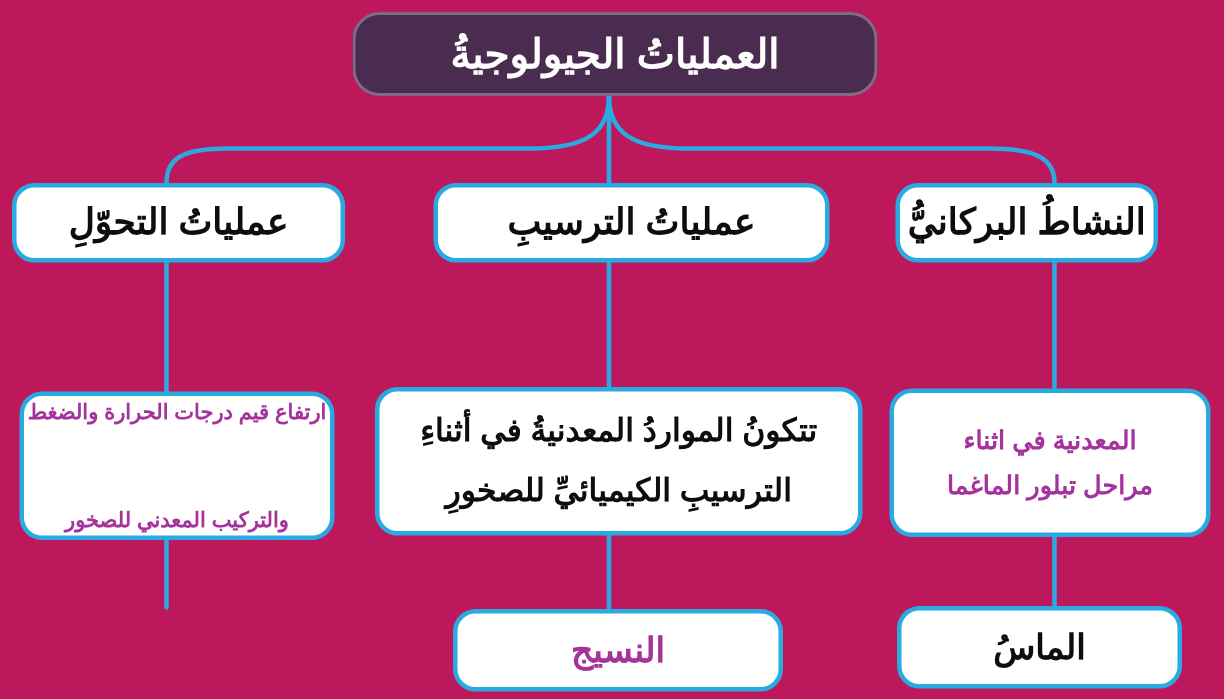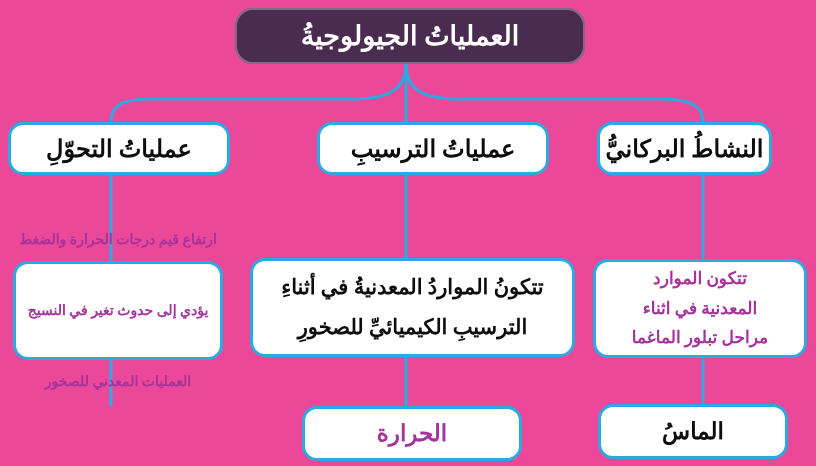--- a/index.html
+++ b/index.html
@@ -1,18 +1,18 @@
 <!DOCTYPE html>
 <html lang="ar" style="--connector: #29ABE2; --root_fill: #4A2C50; --root_text: #FFFFFF; --accent_text: #A4339C; --body_text: #0D0D0D;"><head>
 <meta charset="utf-8">
 <style>
   html,body { margin:0; padding:0; background:#ffffff; }
   .canvas {
-    position:relative; width:816px; height:466px; background:#ec4899;
-    font-family:Liberation Serif, serif; direction:rtl; overflow:hidden;
+    position:relative; width:816px; height:466px; background:#be185d;
+    font-family:Liberation Sans, sans-serif; direction:rtl; overflow:hidden;
   }
   svg.connectors { position:absolute; left:0; top:0; width:816px; height:466px; }
   svg.connectors path { stroke:var(--connector); stroke-width:3; fill:none; stroke-linecap:round; }
 
   .root {
     position:absolute; left:235px; top:8px; width:350px; height:56px;
     background:var(--root_fill); color:var(--root_text);
     border-radius:18px; display:flex; align-items:center; justify-content:center;
     font-size:27px; font-weight:bold;
     box-shadow: inset 0 0 0 2px rgba(255,255,255,0.30);
@@ -28,21 +28,21 @@
   .desc span { display:block; }
   .result { font-size:23px; font-weight:bold; }
 
   
   .hdr-volcanic  { left:597px; top:122px; width:175px; height:53px; }
   .desc-volcanic { left:593px; top:259px; width:214px; height:99px;
                    color:var(--accent_text); font-size:17px; font-weight:bold; line-height:1.75; }
   .res-volcanic  { left:598px; top:404px; width:190px; height:55px; color:var(--body_text); }
 
   
-  .hdr-deposition  { left:317px; top:122px; width:232px; height:53px; }
+  .hdr-deposition  { left:289px; top:122px; width:264px; height:53px; }
   .desc-deposition { left:250px; top:258px; width:325px; height:99px;
                      color:var(--body_text); font-size:21px; font-weight:bold; line-height:1.9; }
   .res-deposition  { left:302px; top:406px; width:220px; height:55px; color:var(--accent_text); }
 
   
   .hdr-metamorphism  { left:8px;  top:122px; width:222px; height:53px; }
   .desc-metamorphism { left:13px; top:261px; width:210px; height:99px;
                        color:var(--accent_text); font-size:14px; font-weight:bold; line-height:1.95;gap:44px; }
   .res-metamorphism  { left:13px; top:405px; width:200px; height:54px; color:var(--accent_text); }
 </style>
@@ -64,41 +64,39 @@
   </svg>
 
   <div class="root">
     <span>العملياتُ الجيولوجيةُ</span>
   </div>
 
   <div class="box header-box hdr-volcanic">
     <span>النشاطُ البركانيُّ</span>
   </div>
   <div class="box desc desc-volcanic">
-    <span>تتكون الموارد</span>
     <span>المعدنية في اثناء</span>
     <span>مراحل تبلور الماغما</span>
   </div>
   <div class="box result res-volcanic">
     <span>الماسُ</span>
   </div>
 
   <div class="box header-box hdr-deposition">
     <span>عملياتُ الترسيبِ</span>
   </div>
   <div class="box desc desc-deposition">
     <span>تتكونُ المواردُ المعدنيةُ في أثناءِ</span>
     <span>الترسيبِ الكيميائيِّ للصخورِ</span>
   </div>
   <div class="box result res-deposition">
-    <span>الحرارة</span>
+    <span>النسيج</span>
   </div>
 
   <div class="box header-box hdr-metamorphism">
     <span>عملياتُ التحوّلِ</span>
   </div>
   <div class="box desc desc-metamorphism">
     <span>ارتفاع قيم درجات الحرارة والضغط</span>
-    <span>يؤدي إلى حدوث تغير في النسيج</span>
-    <span>العمليات المعدني للصخور</span>
+    <span>والتركيب المعدني للصخور</span>
   </div>
 
 </div>
 
 </body></html>

